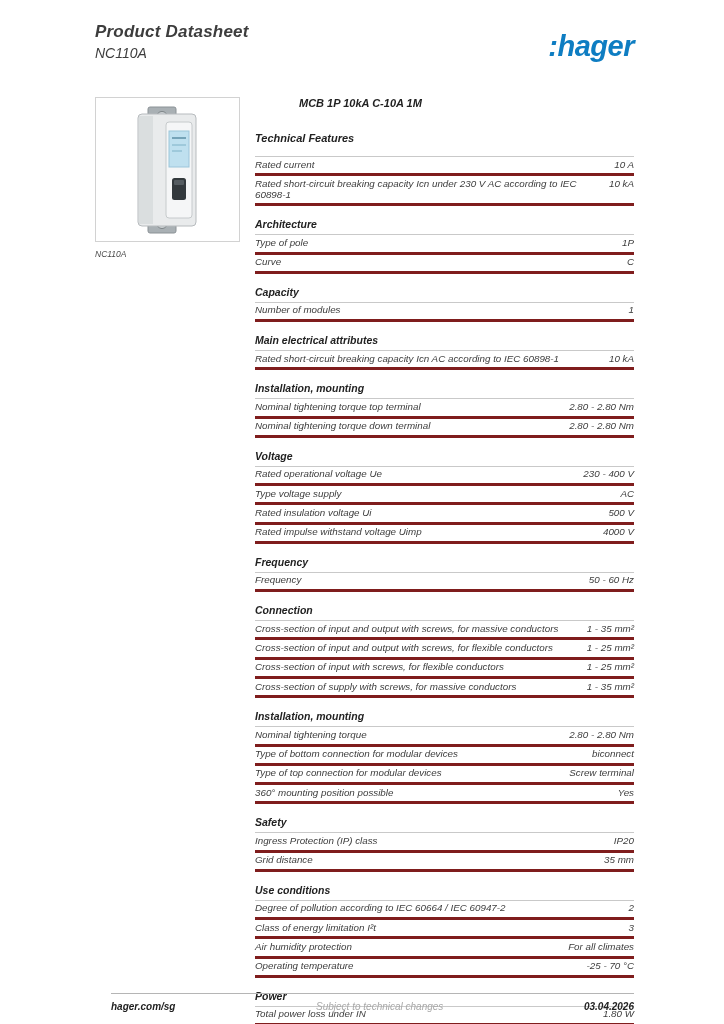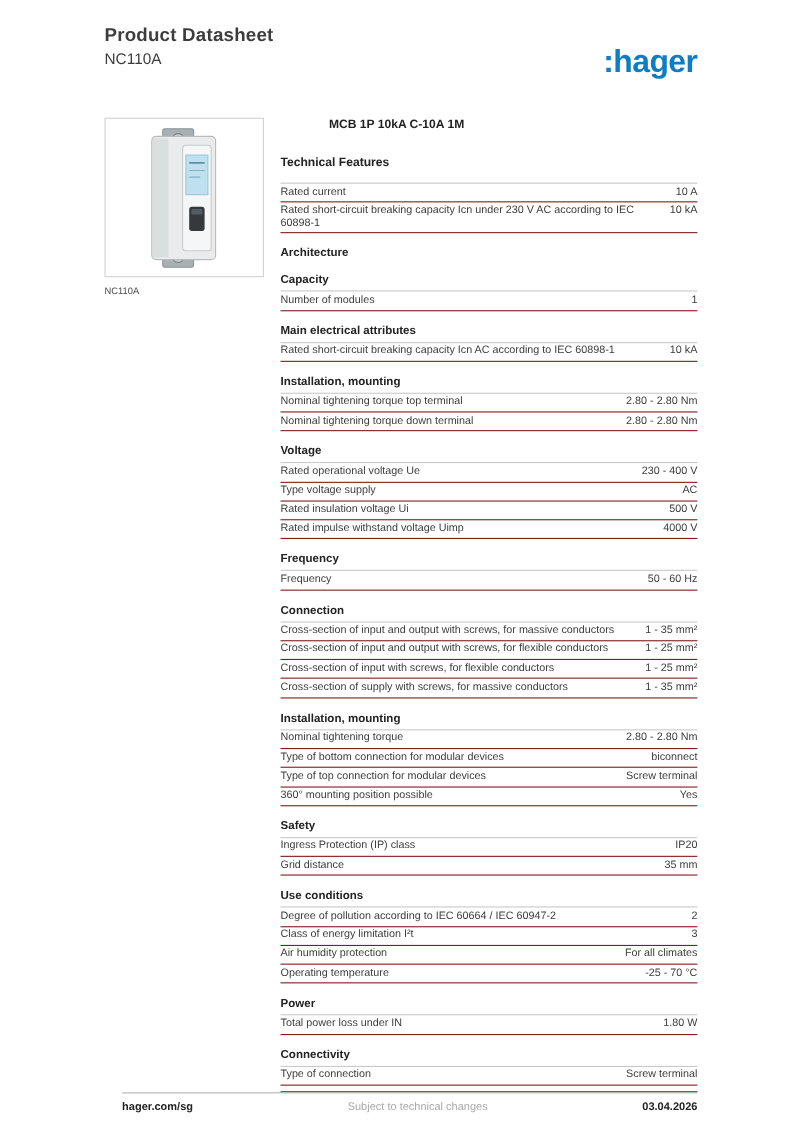--- a/index.html
+++ b/index.html
@@ -1,40 +1,40 @@
 <!DOCTYPE html>
 <html><head>
 <meta charset="utf-8">
 <style>
   * { box-sizing: border-box; margin: 0; padding: 0; }
   html,body { background:#fff; }
   body { font-family: "Liberation Sans", sans-serif; }
-  .page { position: relative; width: 648px; height: 1024px; background:#fff; overflow: hidden; margin: 0 auto; }
+  .page { position: relative; width: 648px; height: 1024px; background:#fff; overflow: hidden; margin: 0 auto; font-style: italic; }
 
   
   .header { display:flex; justify-content:space-between; align-items:flex-start; padding: 22px 52px 0 57px; }
   .header-title { font-size: 17px; font-weight: bold; color: #3d3d3d; letter-spacing: 0.2px; }
   .header-subtitle { font-size: 14px; color: #3d3d3d; margin-top: 3px; }
-  .logo { font-size: 29px; font-weight: bold; letter-spacing: -0.5px; line-height: 1; margin-top: 20px; }
+  .logo { font-size: 29px; font-weight: bold; letter-spacing: -0.5px; line-height: 1; margin-top: 10px; }
 
   
   .main { display:flex; padding: 36px 52px 0 57px; gap: 15px; }
   .left-col { width: 145px; flex: 0 0 145px; }
   .image-box { width: 145px; height: 145px; border: 1px solid #d2d2d2; background:#fff; display:flex; align-items:center; justify-content:center; }
   .image-caption { margin-top: 7px; font-size: 8.5px; color: #4a4a4a; }
 
   .right-col { flex: 1; min-width: 0; }
   .spec-title { font-size: 11px; font-weight: bold; color:#222;padding-left:44px; }
   .features-heading { font-size: 11px; font-weight: bold; color:#222; margin-top: 23px; }
 
   .section { margin-top: 12px; }
   .section-heading { font-size: 10.5px; font-weight: bold; color:#222; margin-bottom: 4px; }
   .rows { border-top: 1px solid #c9c9c9; }
   .row { display:flex; justify-content:space-between; align-items:baseline; gap: 8px;
-         padding: 2.5px 0 3px; border-bottom: 1px solid #7f1d1d;
+         padding: 2.5px 0 3px; border-bottom: 3px solid #7f1d1d;
          font-size: 9.8px; color: #3d3d3d; line-height: 1.1; }
   .row .lbl { text-align: left; }
   .row .val { text-align: right; white-space: nowrap; flex: 0 0 auto; }
 
   
   .footer { position: absolute; left: 73px; right: 52px; bottom: 12px;
             border-top: 1px solid #b5b5b5; padding-top: 7px;
             display:flex; justify-content:space-between; align-items:baseline; }
   .footer-left { font-size: 10px; font-weight: bold; color:#222; }
   .footer-center { font-size: 10px; color: #a9a9a9; }
@@ -94,20 +94,30 @@
                 <span class="val">10 A</span>
               </div>
               <div class="row">
                 <span class="lbl">Rated short-circuit breaking capacity Icn under 230 V AC according to IEC 60898-1</span>
                 <span class="val">10 kA</span>
               </div>
             </div>
           </div>
           <div class="section">
             <div class="section-heading">Architecture</div>
+            <div class="rows">
+              <div class="row">
+                <span class="lbl">Type of pole</span>
+                <span class="val">1P</span>
+              </div>
+              <div class="row">
+                <span class="lbl">Curve</span>
+                <span class="val">C</span>
+              </div>
+            </div>
           </div>
           <div class="section">
             <div class="section-heading">Capacity</div>
             <div class="rows">
               <div class="row">
                 <span class="lbl">Number of modules</span>
                 <span class="val">1</span>
               </div>
             </div>
           </div>

